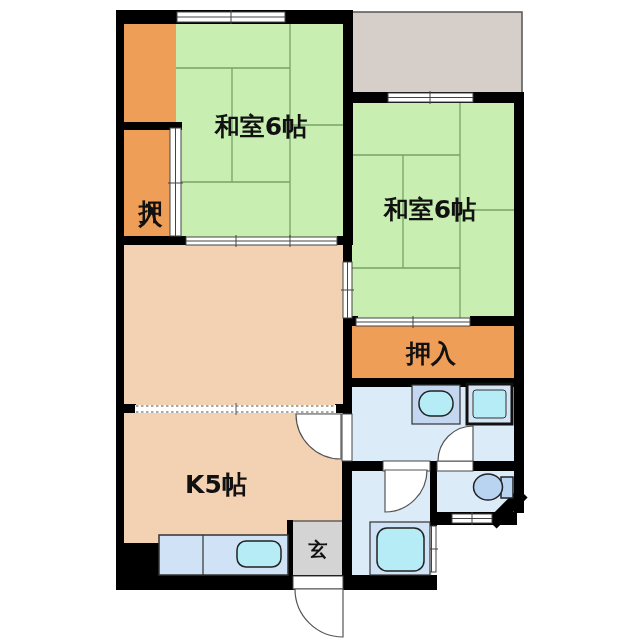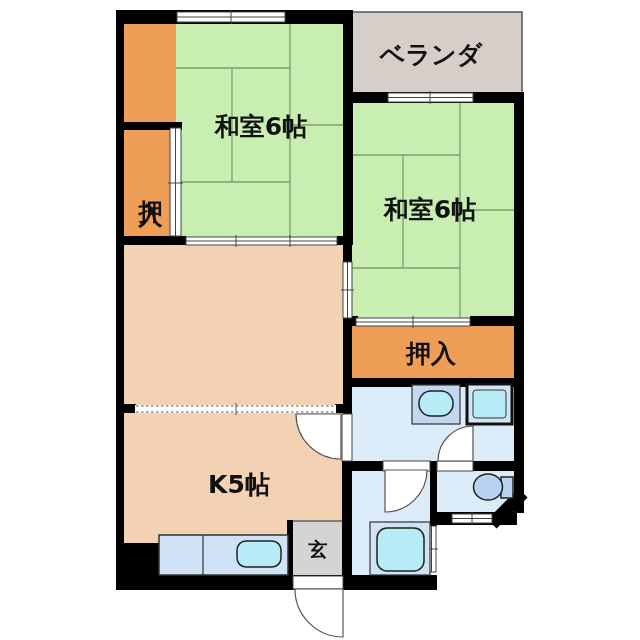--- a/index.html
+++ b/index.html
@@ -154,18 +154,17 @@
       <rect x="377" y="528" width="47" height="43" rx="10" fill="#b5ecf6" stroke="#222" stroke-width="1.5"></rect>
     </g>
     <g>
       <rect x="501" y="477" width="12" height="21" fill="#b9d4f0" stroke="#222" stroke-width="1.5"></rect>
       <ellipse cx="488" cy="487" rx="14.5" ry="13" fill="#b9d4f0" stroke="#222" stroke-width="1.5"></ellipse>
     </g>
   </svg>
 
   <div class="room-label" style="left:261px;top:127px;">和室6帖</div>
   <div class="room-label" style="left:430px;top:210px;">和室6帖</div>
-  <div class="room-label" style="left:216px;top:485px;margin-left:23px;">K5帖</div>
-  <div class="room-label" style="left:431px;top:55px;">ベランダ</div>
+  <div class="room-label" style="left:216px;top:485px;">K5帖</div>
   <div class="room-label" style="left:431px;top:354px;">押入</div>
   <div class="room-label vertical" style="left:150px;top:183px;">押入</div>
   <div class="room-label small" style="left:318px;top:550px;">玄</div>
 </div>
 
 </body></html>

